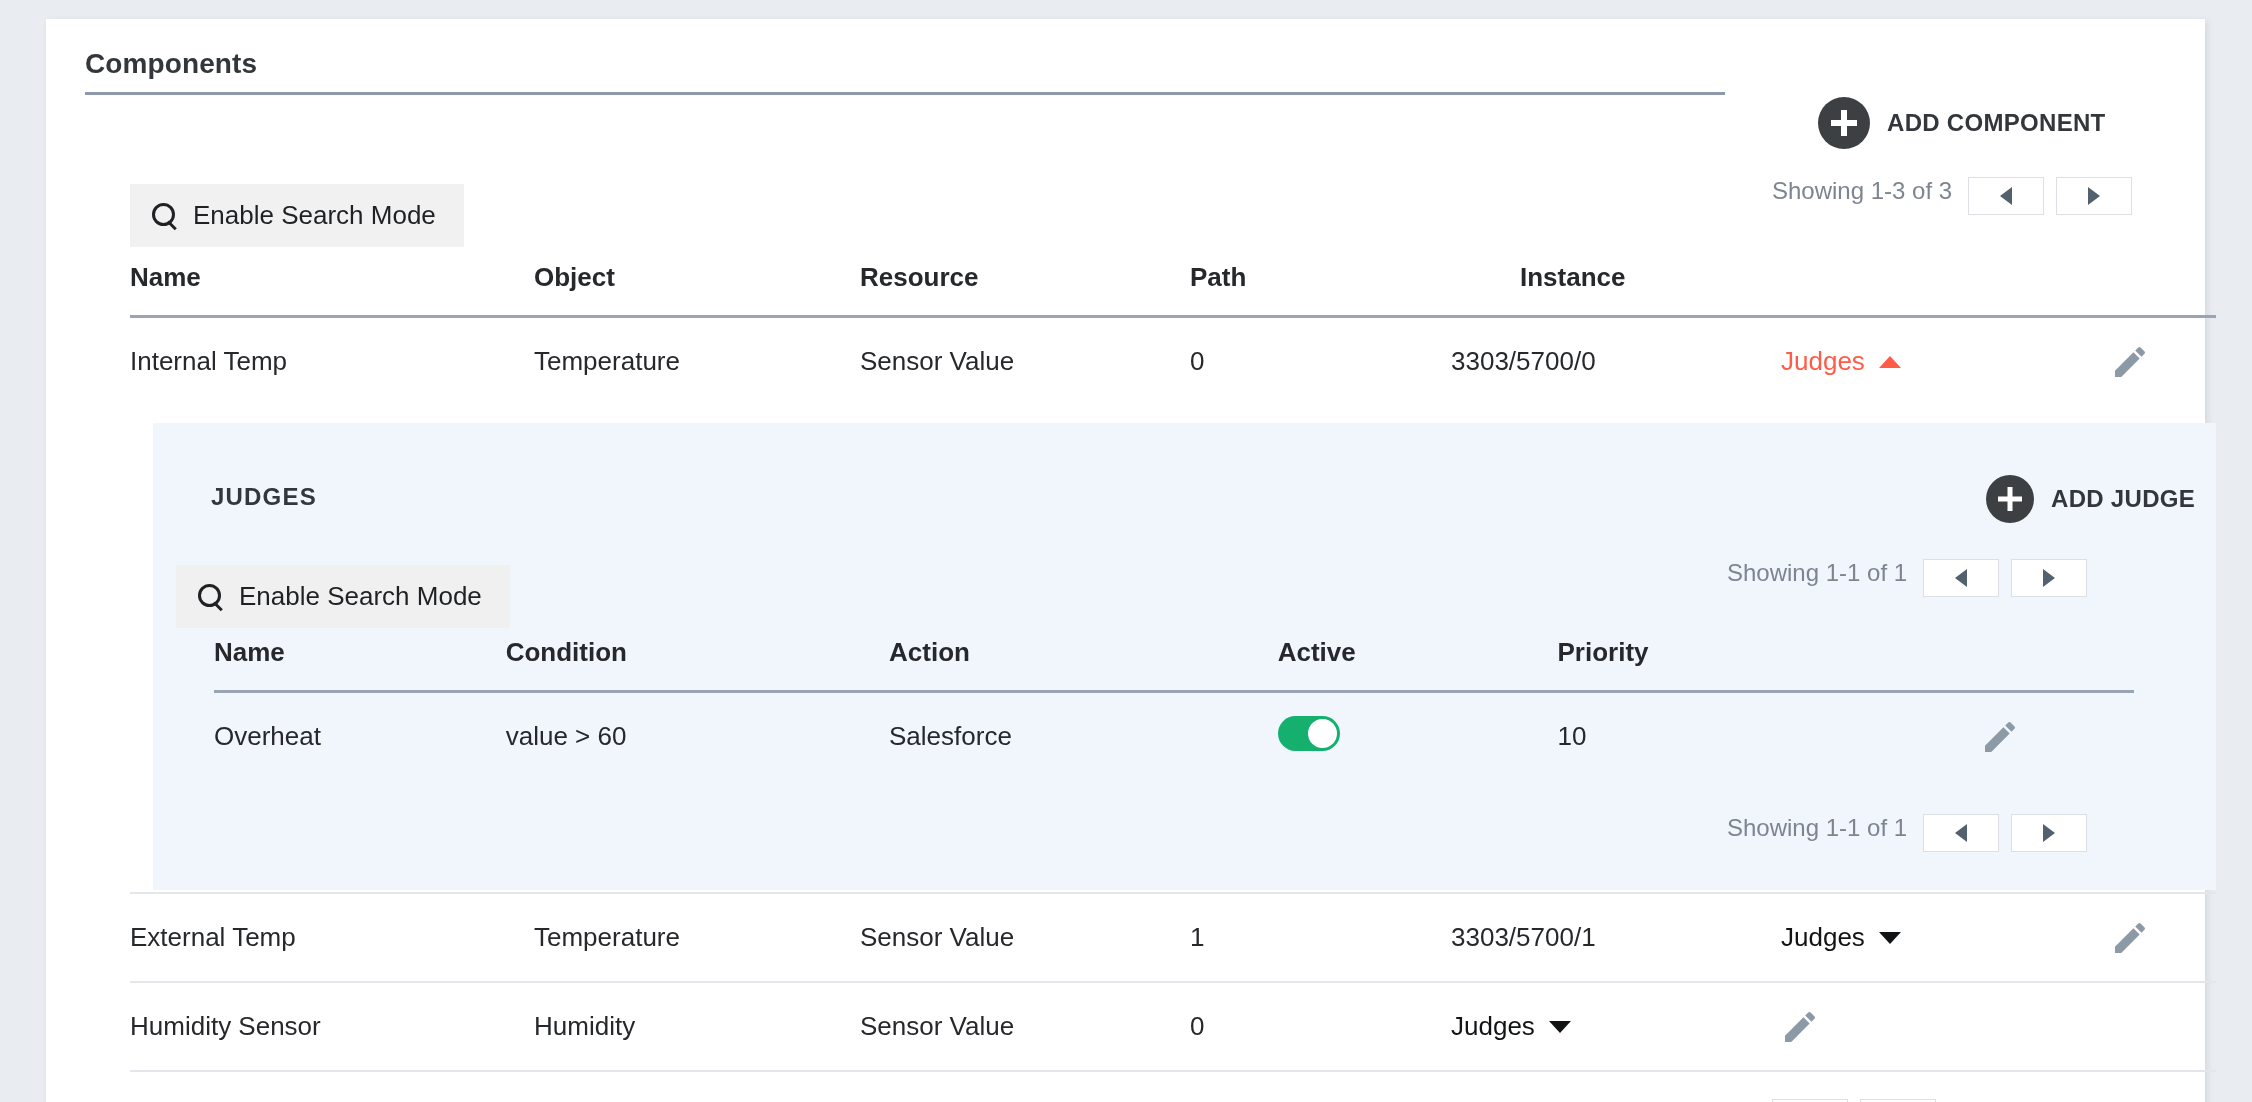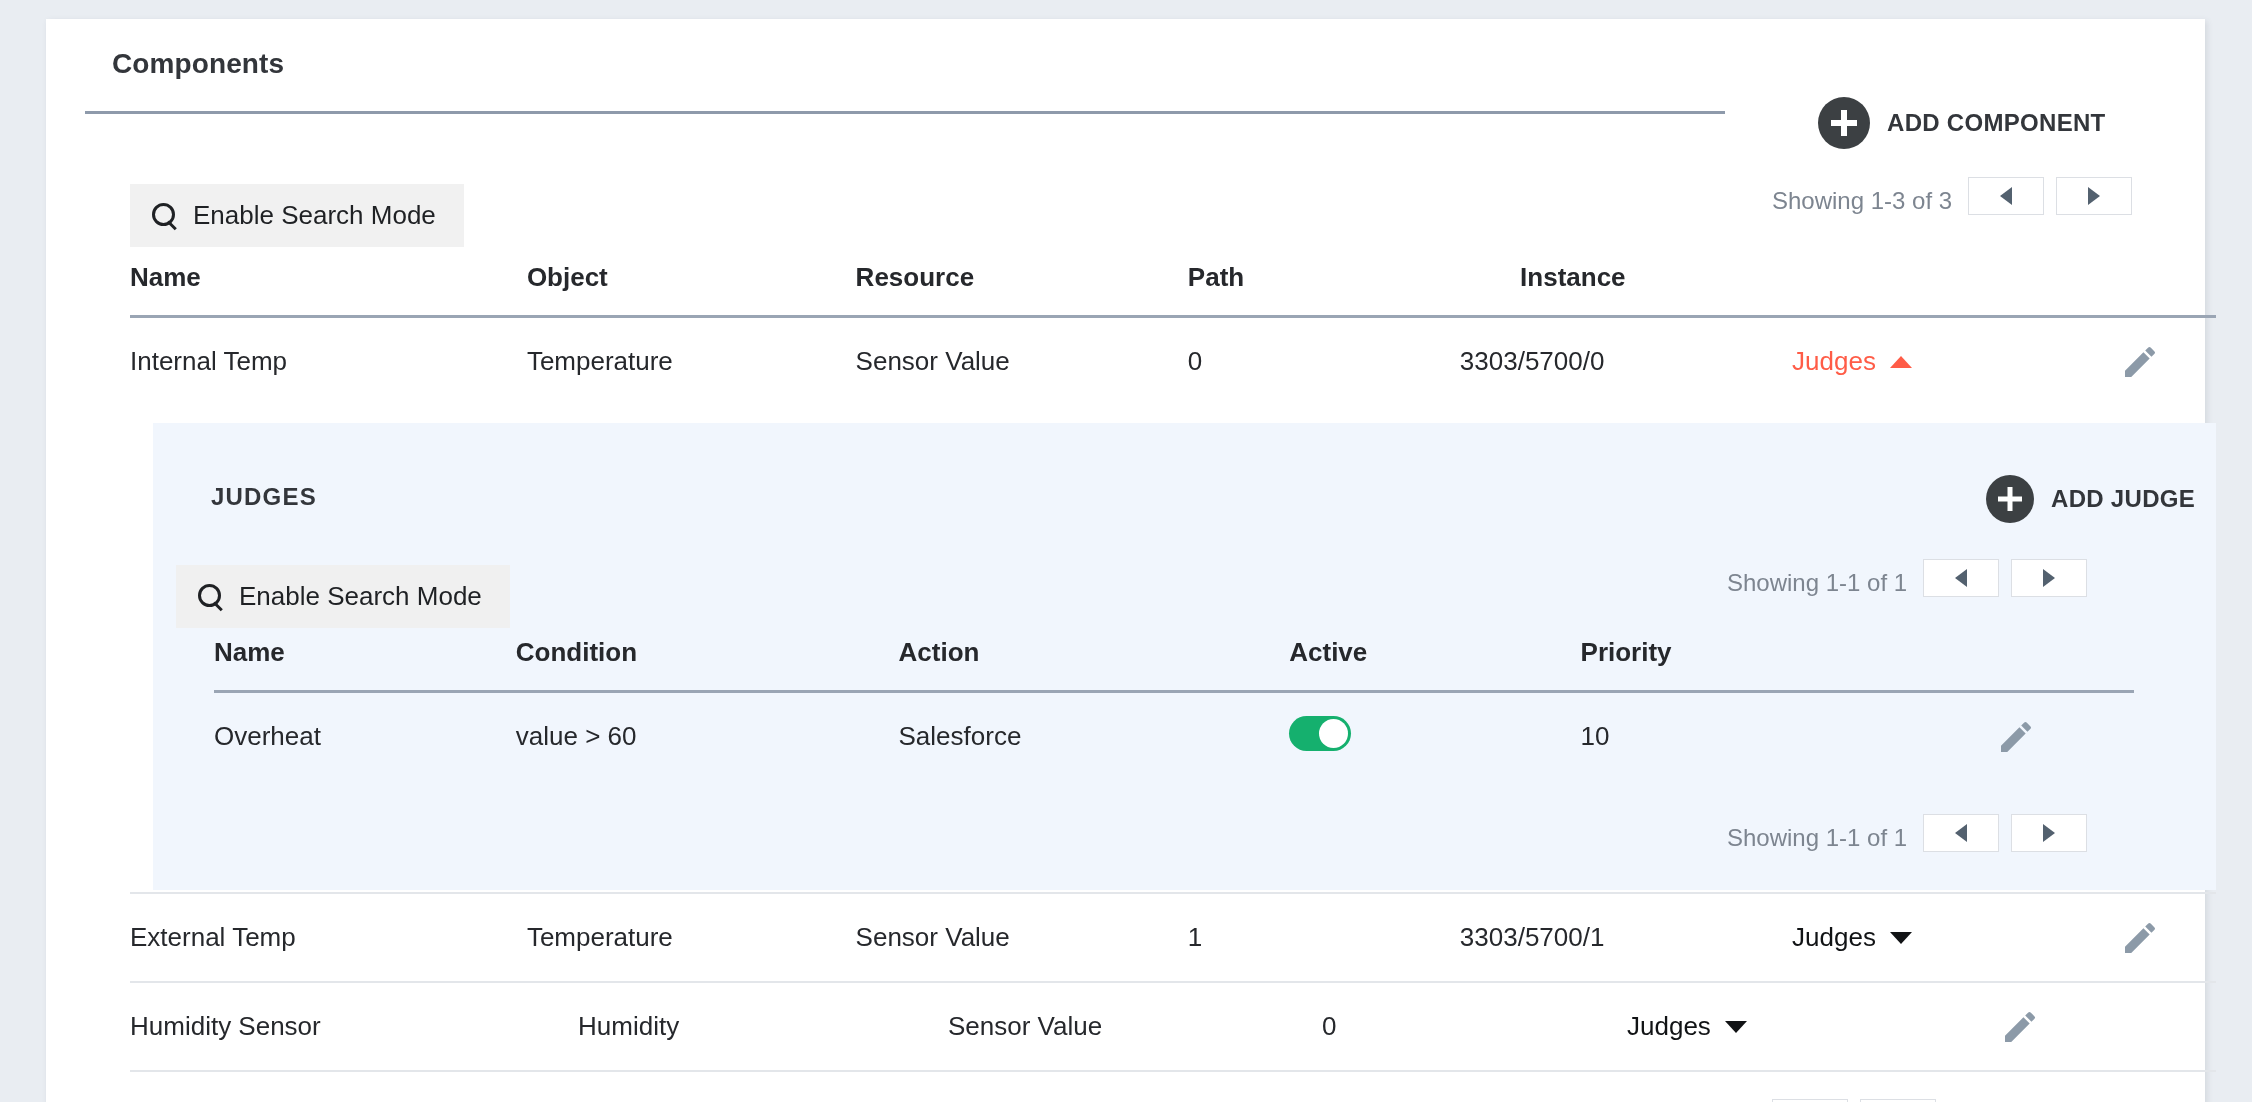--- a/index.html
+++ b/index.html
@@ -35,22 +35,21 @@
     position: absolute;
     left: 39px;
     top: 29px;
     width: 1640px;
   }
   .panel-title {
     font-size: 28px;
     font-weight: bold;
     color: #33363b;
     letter-spacing: .1px;
-    padding-bottom: 31px;
-    margin-left: 27px;
+    padding-bottom: 12px;
   }
   .panel-title-rule {
     border-bottom: 3px solid #8e9aab;
     width: 1640px;
   }
 
   
   .add-btn {
     position: absolute;
     display: flex;
@@ -89,21 +88,21 @@
   }
 
   .plus-circle.small { width: 48px; height: 48px; }
   .plus-circle.small::before { top: 12px; height: 24px; width: 5px; }
   .plus-circle.small::after { left: 12px; width: 24px; height: 5px; }
 
   
   .pager {
     position: absolute;
     display: flex;
-    align-items: flex-end;
+    align-items: flex-start;
     gap: 12px;
   }
   .pager-label {
     font-size: 24px;
     color: #7d8590;
     white-space: nowrap;
     margin-right: 4px;
   }
   .pager-btn {
     width: 76px;
@@ -164,21 +163,20 @@
   .outer-table {
     position: absolute;
     left: 84px;
     top: 243px;
     width: 2086px;
   }
   .row {
     display: flex;
     align-items: center;
     width: 100%;
-    gap: 44px;
   }
   .th {
     font-size: 26px;
     font-weight: bold;
     color: #26282c;
     padding-bottom: 22px;
   }
   .header-rule { border-bottom: 3px solid #9aa5b4; width: 100%; }
   .td {
     font-size: 26px;

